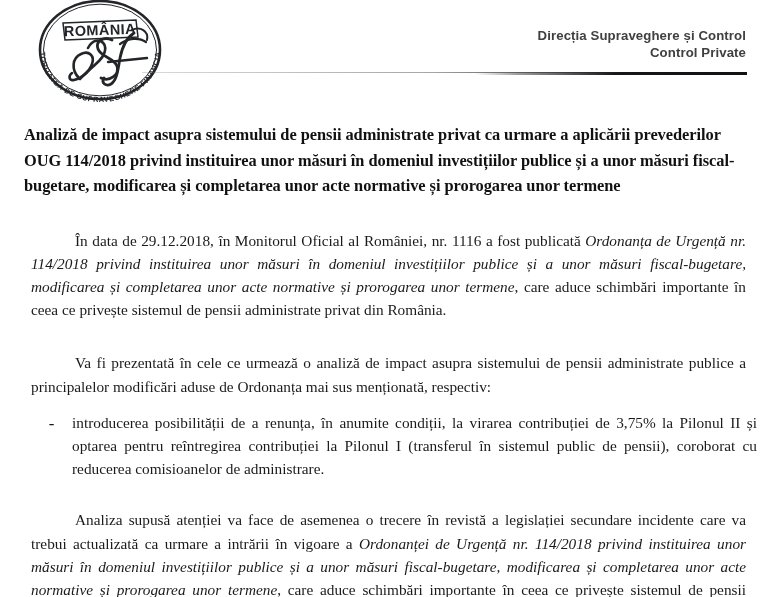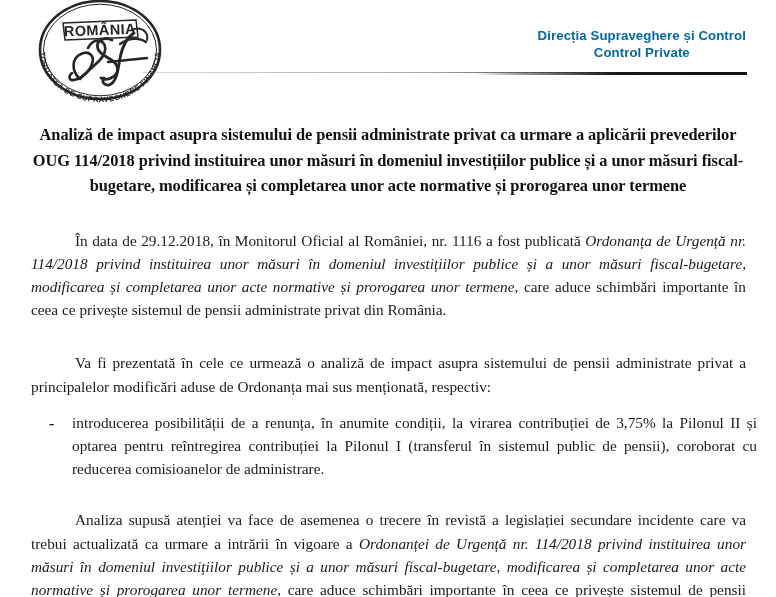--- a/index.html
+++ b/index.html
@@ -36,27 +36,27 @@
     top: 0px;
     width: 162px;
     height: 104px;
   }
   .logo-wrap svg { display: block; }
 
   .dept-block {
     position: absolute;
     right: 30px;
     top: 28px;
-    text-align: center;
+    text-align: right;
     font-family: "Liberation Sans", "DejaVu Sans", sans-serif;
     font-weight: bold;
     font-size: 13.2px;
     line-height: 16.5px;
     letter-spacing: 0.1px;
-    color: #0369a1;
+    color: #404040;
   }
   .dept-line { white-space: nowrap; }
 
   .header-rule {
     position: absolute;
     left: 142px;
     top: 72px;
     width: 605px;
     height: 3px;
   }
@@ -85,21 +85,20 @@
         rgba(255,255,255,0) 0%,
         rgba(255,255,255,0) 55%,
         rgba(60,62,66,0.5) 62%,
         rgba(22,23,26,1) 78%,
         rgba(16,17,20,1) 100%);
   }
 
   
   .doc-title {
     margin: 18px 24px 0 24px;
-    text-align: center;
     font-weight: bold;
     font-size: 16.4px;
     line-height: 25.5px;
     letter-spacing: -0.05px;
     color: #111;
   }
 
   
   .body-copy {
     margin: 0 19px 0 20px;
@@ -197,21 +196,21 @@
   </div>
 
   <h1 class="doc-title">Analiză de impact asupra sistemului de pensii administrate privat ca urmare a aplicării prevederilor OUG 114/2018 privind instituirea unor măsuri în domeniul investițiilor publice și a unor măsuri fiscal-bugetare, modificarea și completarea unor acte normative și prorogarea unor termene</h1>
 
   <div class="body-copy">
 
     <p class="para">
       <span>În data de 29.12.2018, în Monitorul Oficial al României, nr. 1116 a fost publicată </span><i>Ordonanța de Urgență nr. 114/2018 privind instituirea unor măsuri în domeniul investițiilor publice și a unor măsuri fiscal-bugetare, modificarea și completarea unor acte normative și prorogarea unor termene</i><span>, care aduce schimbări importante în ceea ce privește sistemul de pensii administrate privat din România.</span>
     </p>
 
-    <p class="para">Va fi prezentată în cele ce urmează o analiză de impact asupra sistemului de pensii administrate privat a principalelor modificări aduse de Ordonanța mai sus menționată, respectiv:</p>
+    <p class="para">Va fi prezentată în cele ce urmează o analiză de impact asupra sistemului de pensii administrate publice a principalelor modificări aduse de Ordonanța mai sus menționată, respectiv:</p>
 
     <ul class="bullets">
       <li>
         <span class="dash">-</span>
       </li>
       <li>
         <span class="dash">-</span>
         <span>introducerea posibilității de a renunța, în anumite condiții, la virarea contribuției de 3,75% la Pilonul II și optarea pentru reîntregirea contribuției la Pilonul I (transferul în sistemul public de pensii), coroborat cu reducerea comisioanelor de administrare.</span>
       </li>
     </ul>

